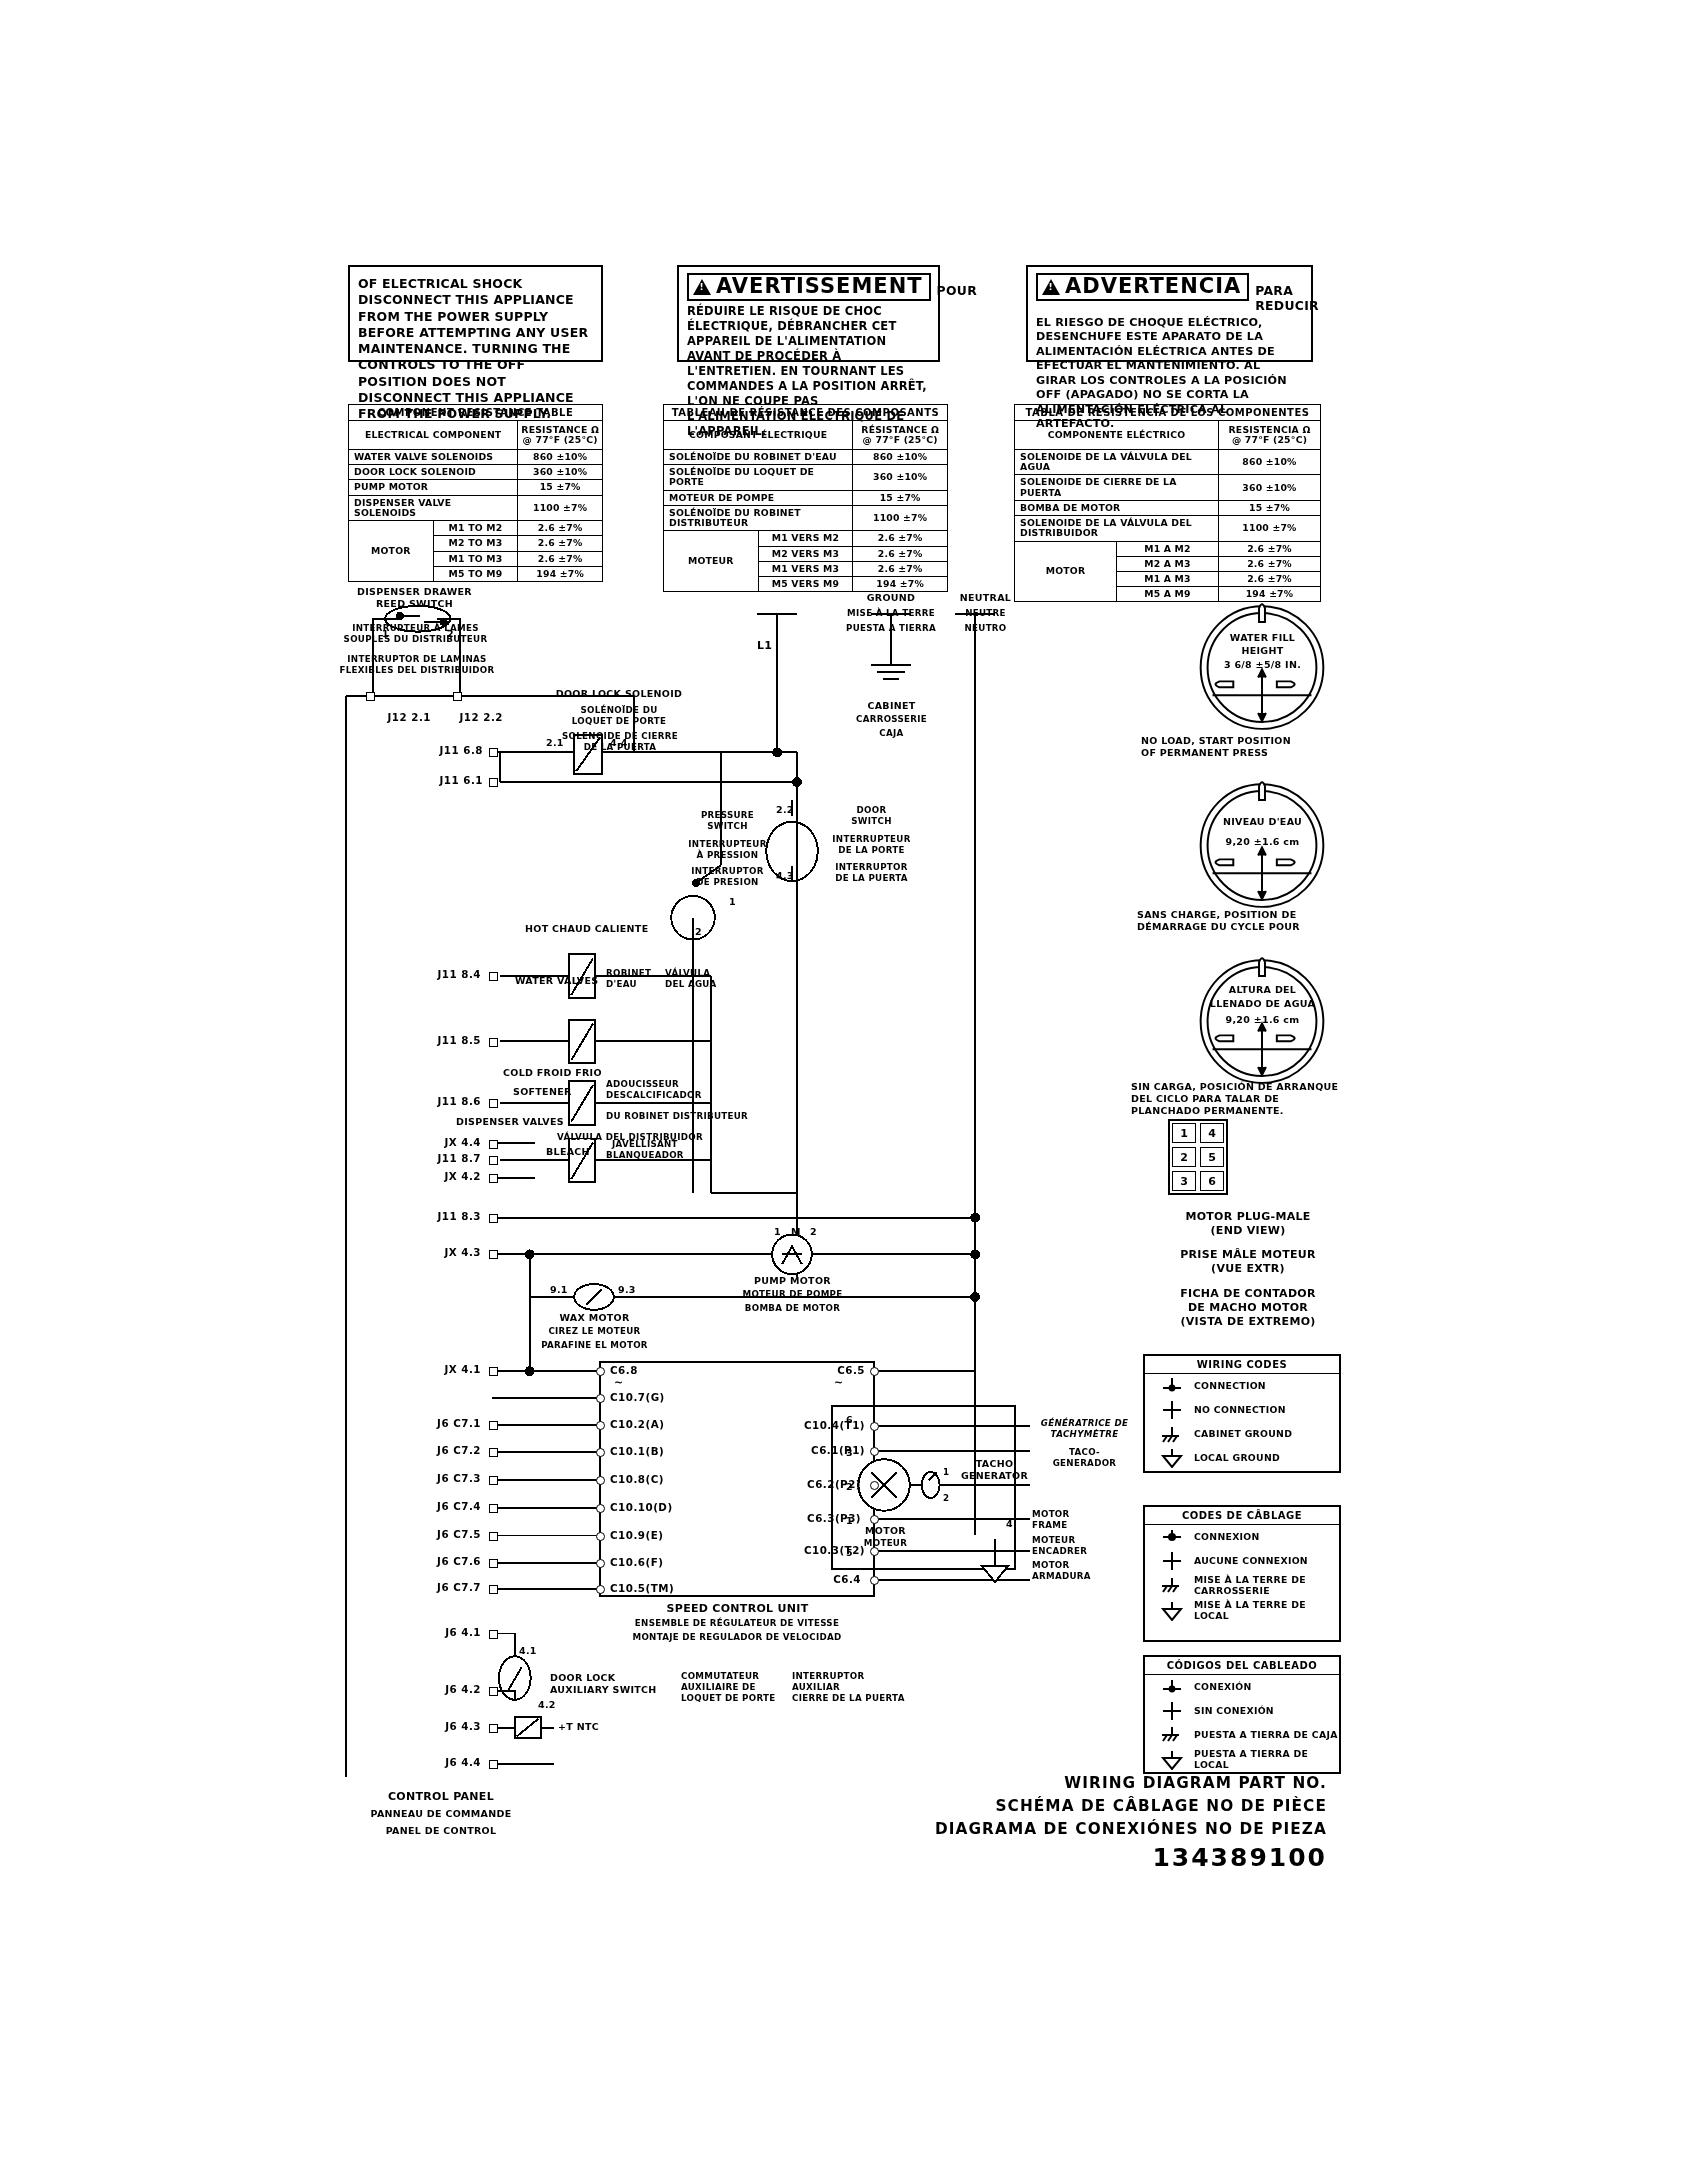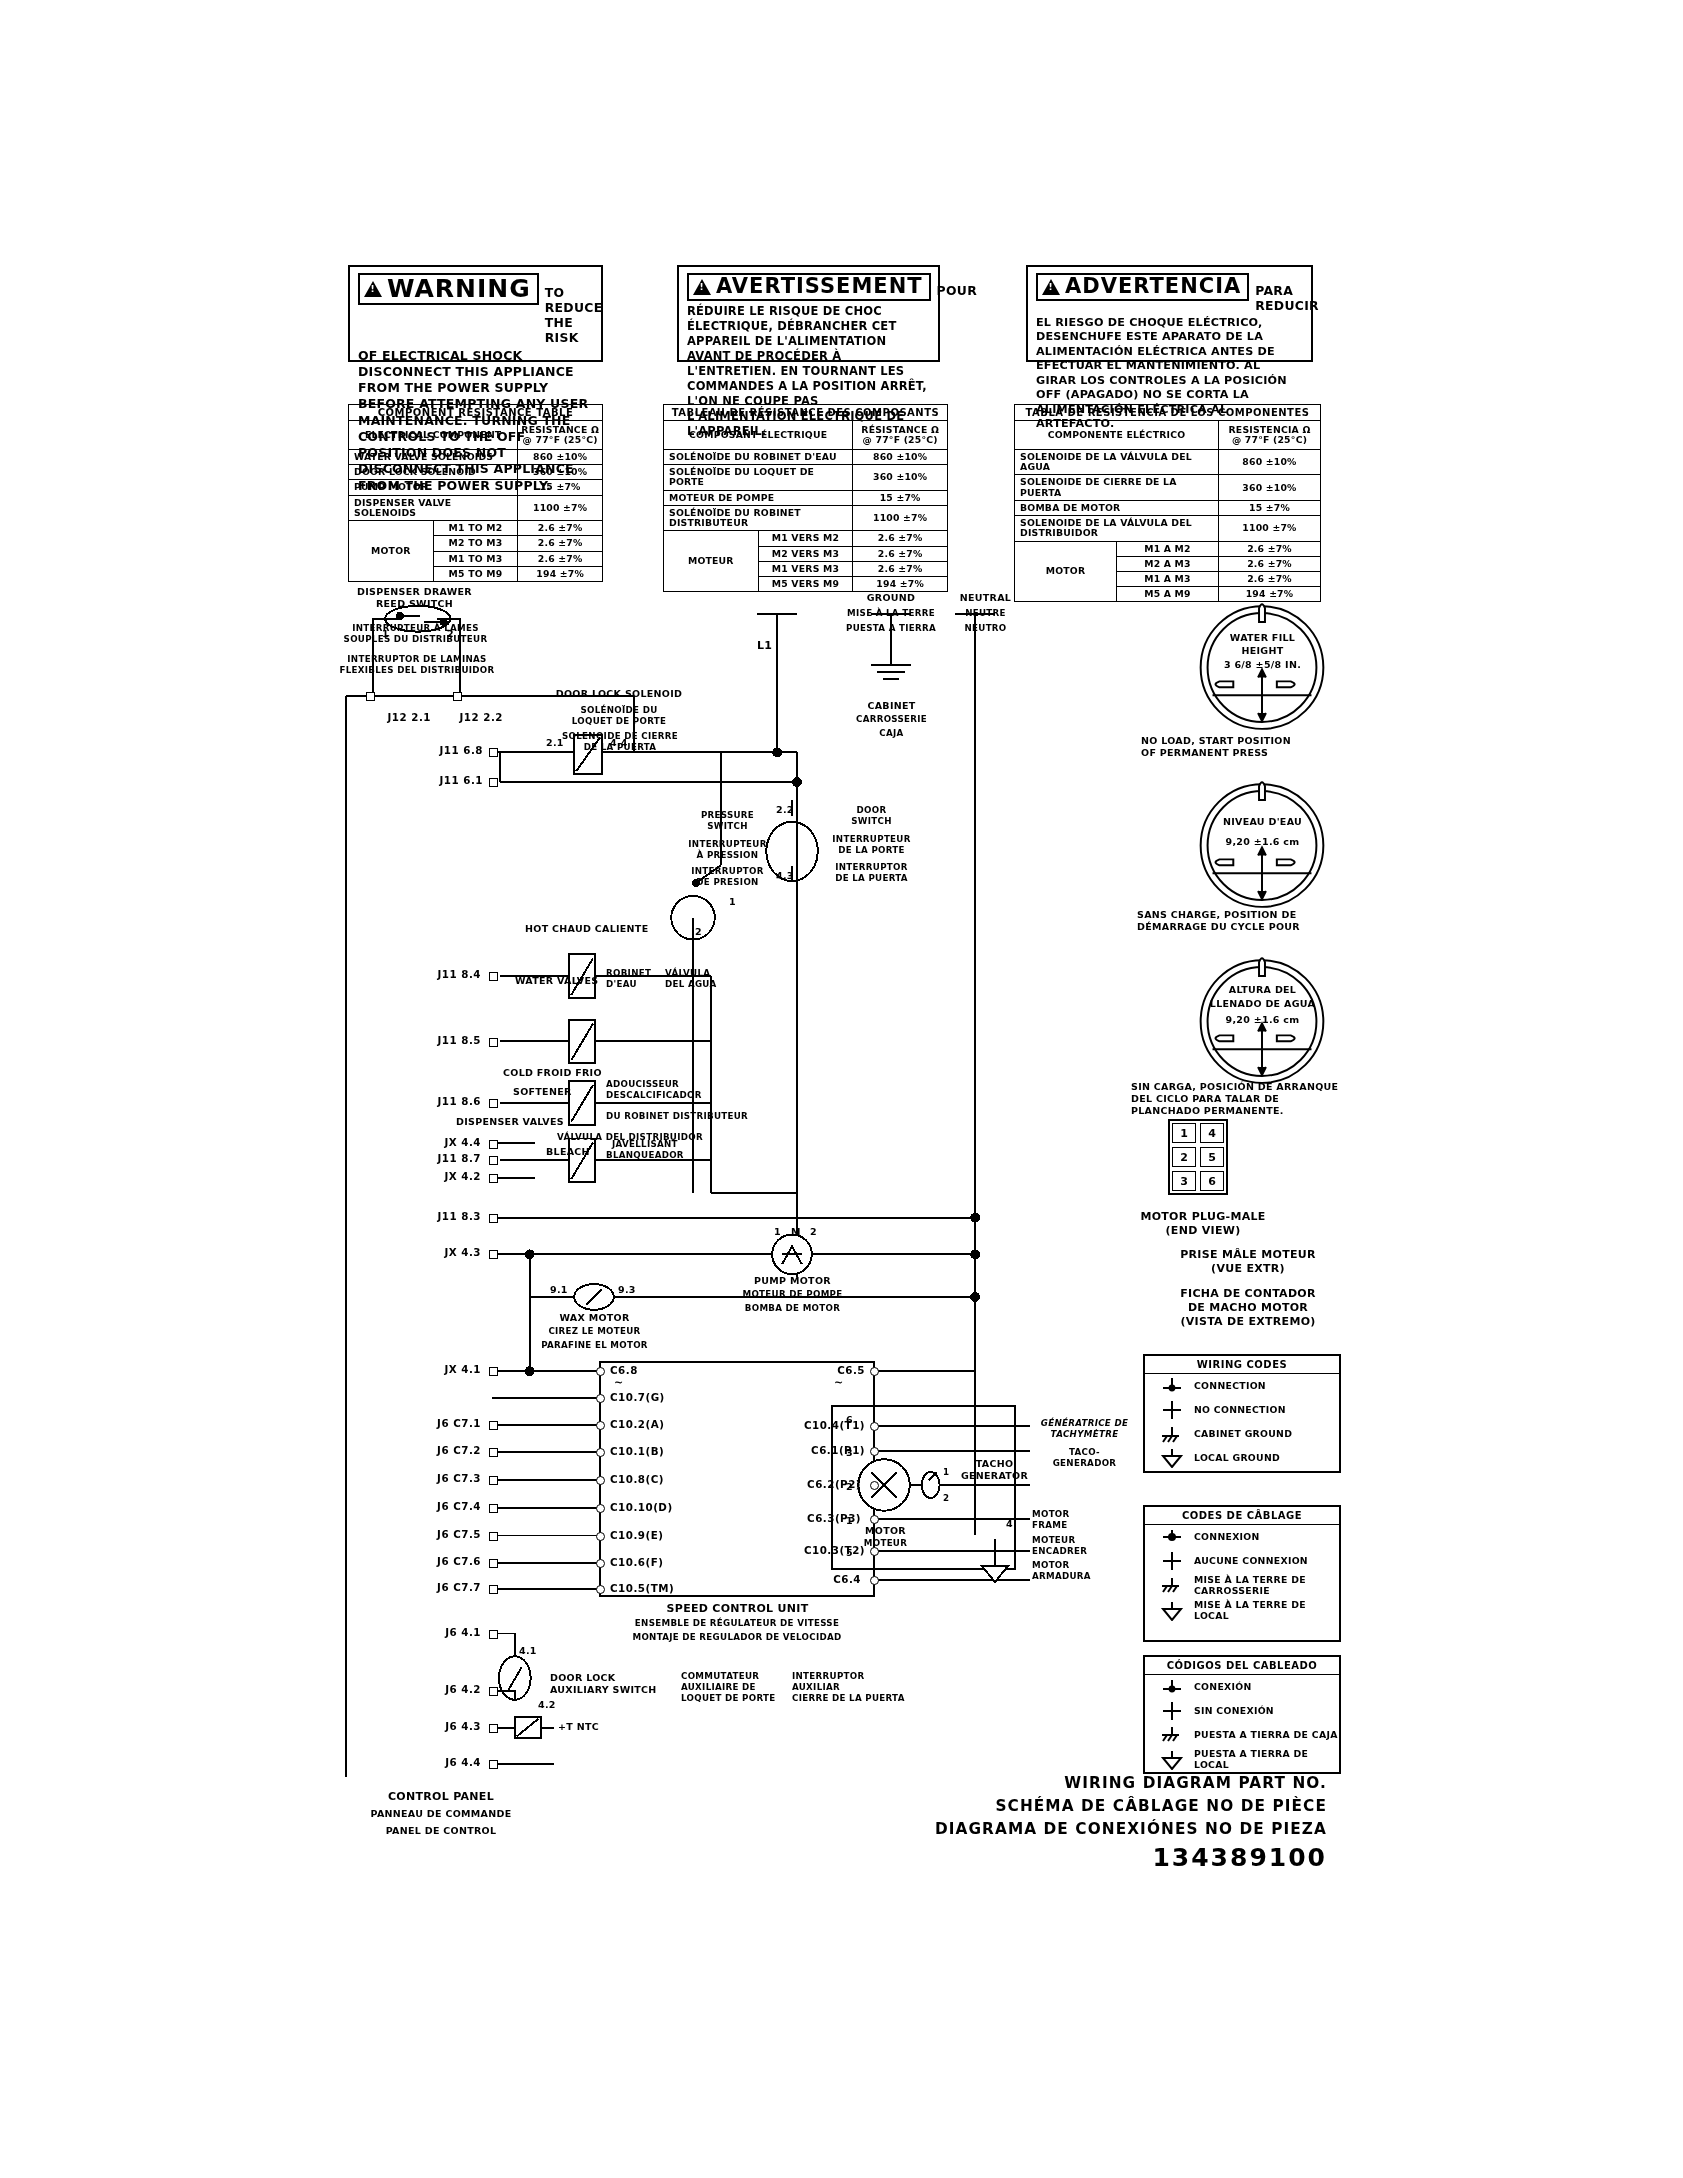--- a/index.html
+++ b/index.html
@@ -60,27 +60,20 @@
   .foot{position:absolute;text-align:right;font-size:15.3px;font-weight:bold;letter-spacing:1.1px;
         line-height:1.45;font-family:"DejaVu Sans",sans-serif;}
   .partno{position:absolute;text-align:right;font-size:25px;font-weight:bold;letter-spacing:2px;}
 </style>
 </head>
 <body>
 
 <div class="pg">
 
   <div class="warn" style="left:348px;top:265px;width:255px;height:97px;">
-    <div class="hdr">
-      <span class="badge">
-        <span class="tri"></span>
-        <span class="word">WARNING</span>
-      </span>
-      <span class="tail">TO REDUCE THE RISK</span>
-    </div>
     <div class="body">OF ELECTRICAL SHOCK DISCONNECT THIS APPLIANCE FROM THE POWER SUPPLY BEFORE ATTEMPTING ANY USER MAINTENANCE. TURNING THE CONTROLS TO THE OFF POSITION DOES NOT DISCONNECT THIS APPLIANCE FROM THE POWER SUPPLY.</div>
   </div>
 
   <div class="warn" style="left:677px;top:265px;width:263px;height:97px;">
     <div class="hdr">
       <span class="badge">
         <span class="tri"></span>
         <span class="word" style="font-size:21px">AVERTISSEMENT</span>
       </span>
       <span class="tail">POUR</span>
@@ -659,21 +652,21 @@
 PLANCHADO PERMANENTE.</div>
 
   <div class="plug" style="left:1168px;top:1119px;">
     <div>1</div>
     <div>4</div>
     <div>2</div>
     <div>5</div>
     <div>3</div>
     <div>6</div>
   </div>
-  <div class="lbl big ctr" style="left:1084px;top:1210px;width:238px;white-space:pre-line;">MOTOR PLUG-MALE
+  <div class="lbl big ctr" style="left:1129px;top:1210px;width:238px;white-space:pre-line;">MOTOR PLUG-MALE
 (END VIEW)</div>
   <div class="lbl big ctr" style="left:1129px;top:1248px;width:238px;white-space:pre-line;">PRISE MÂLE MOTEUR
 (VUE EXTR)</div>
   <div class="lbl big ctr" style="left:1129px;top:1287px;width:238px;white-space:pre-line;">FICHA DE CONTADOR
 DE MACHO MOTOR
 (VISTA DE EXTREMO)</div>
 
   <div class="legend" style="left:1143px;top:1354px;width:198px;height:119px;">
     <div class="lg-ttl">WIRING CODES</div>
     <div class="lg-row">

